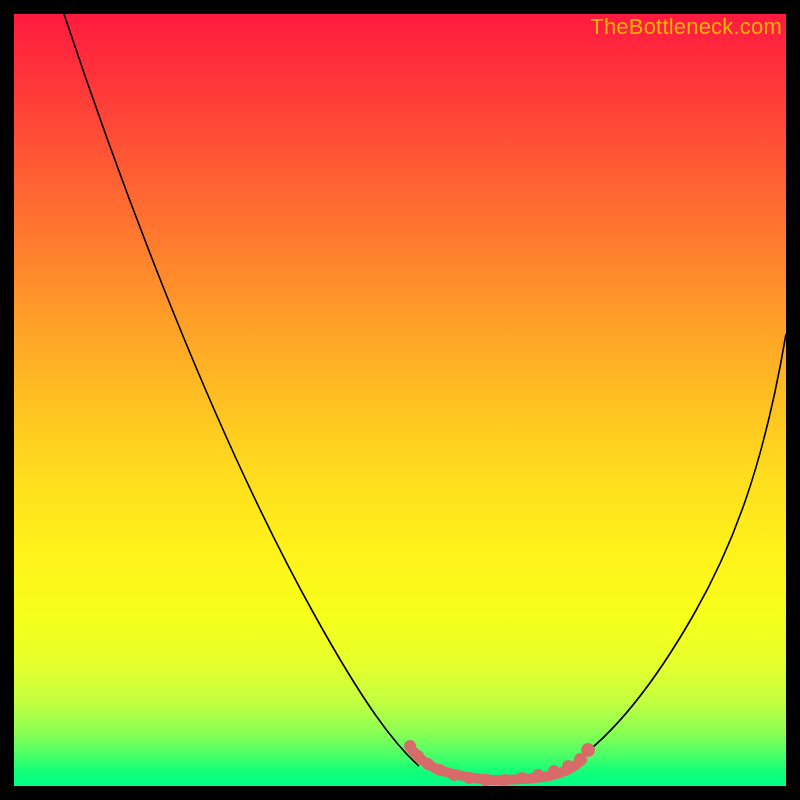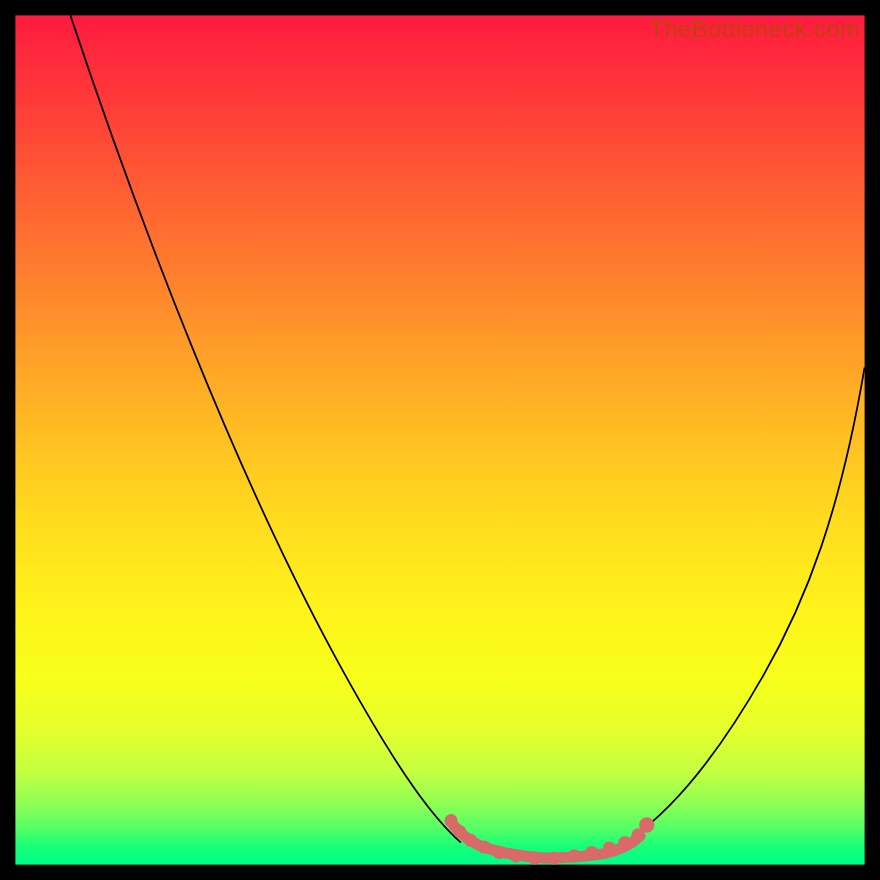--- a/index.html
+++ b/index.html
@@ -44,21 +44,21 @@
         #14ff78 98%,
         #00ff88 100%
       );
   }
   .watermark {
     position: absolute;
     top: 0px;
     right: 4px;
     font-size: 22px;
     font-weight: 500;
-    color: #c2410c;
+    color: #eab308;
     letter-spacing: 0.2px;
     z-index: 10;
   }
   svg.curves {
     position: absolute;
     left: 0;
     top: 0;
     width: 772px;
     height: 772px;
     z-index: 5;

